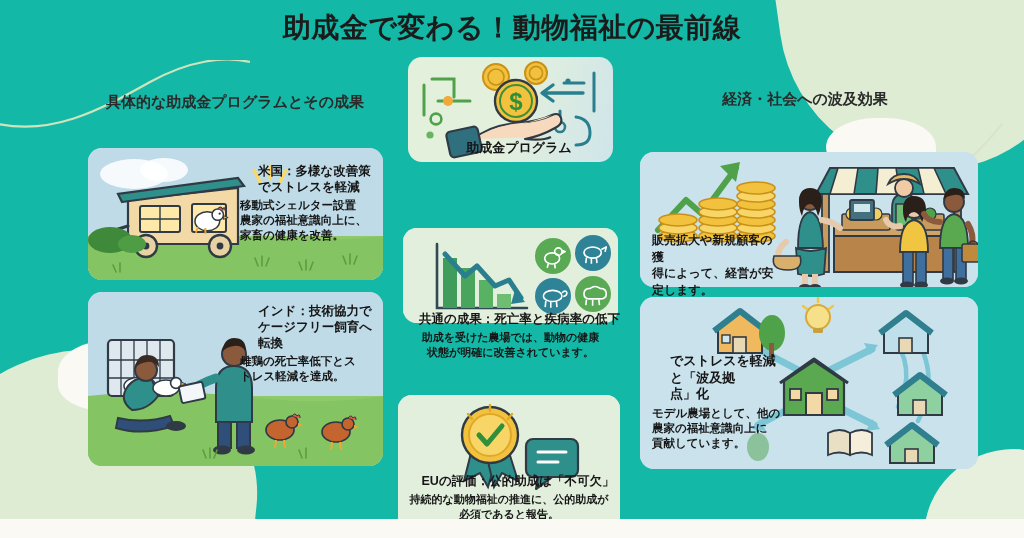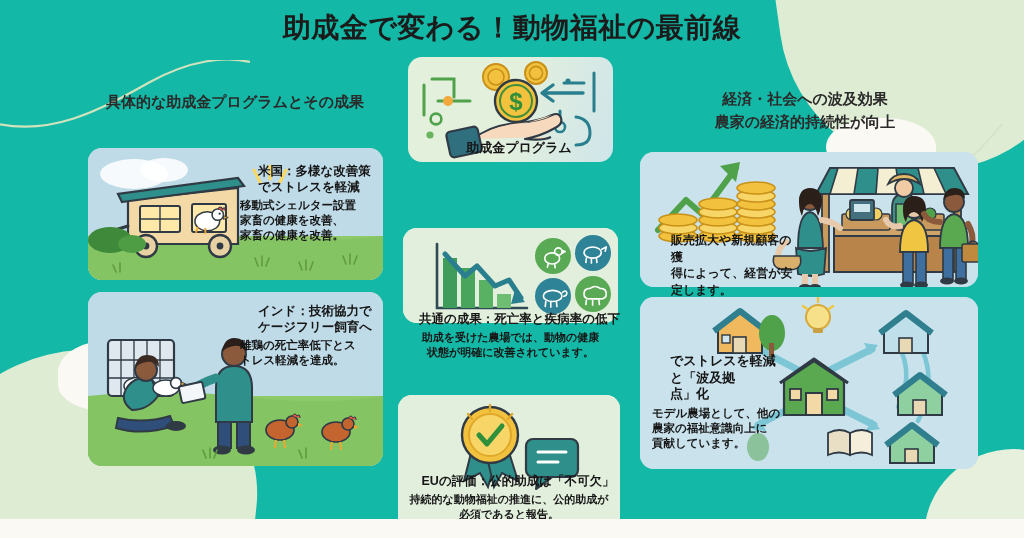--- a/index.html
+++ b/index.html
@@ -123,21 +123,21 @@
   #card-common { left: 403px; top: 228px; width: 215px; height: 95px; }
   #card-eu     { left: 398px; top: 395px; width: 222px; height: 143px; }
   #card-econ   { left: 640px; top: 152px; width: 338px; height: 135px; }
   #card-local  { left: 640px; top: 297px; width: 338px; height: 172px; }
 
   #txt-usa    { left: 240px; top: 163px; width: 140px; }
   #txt-india  { left: 240px; top: 303px; width: 146px; }
   #txt-prog   { left: 408px; top: 139px; width: 205px; }
   #txt-common { left: 395px; top: 311px; width: 231px; }
   #txt-eu     { left: 393px; top: 473px; width: 232px; }
-  #txt-econ   { left: 652px; top: 232px; width: 125px; margin-left: 19px; }
+  #txt-econ   { left: 652px; top: 232px; width: 125px; }
   #txt-local  { left: 652px; top: 353px; width: 130px; }
 
   svg { display: block; }
 </style>
 </head>
 <body>
 
 <div id="page">
 
   <div class="blob blob-tr"></div>
@@ -151,21 +151,20 @@
   </svg>
   <svg class="swoosh swoosh-trline" viewBox="0 0 200 120">
     <path d="M198 4 C170 40 130 72 78 96 C48 110 20 116 0 116" fill="none" stroke="#d6e4c9" stroke-width="2"></path>
   </svg>
 
   <div class="title">助成金で変わる！動物福祉の最前線</div>
 
   <div class="col-head left">具体的な助成金プログラムとその成果</div>
   <div class="col-head right">
     <span>経済・社会への波及効果</span>
-    <span class="sub">農家の経済的持続性が向上</span>
   </div>
 
   <div class="card card-blue" id="card-usa">
     <svg width="295" height="132" viewBox="0 0 295 132">
       <rect width="295" height="132" fill="#bfdbe8"></rect>
       <ellipse cx="46" cy="26" rx="34" ry="15" fill="#ffffff" opacity=".85"></ellipse>
       <ellipse cx="76" cy="22" rx="24" ry="12" fill="#ffffff" opacity=".85"></ellipse>
       <rect x="0" y="88" width="295" height="44" fill="#8ec96a"></rect>
       <path d="M0 88 Q70 80 150 88 Q230 96 295 88 L295 132 L0 132Z" fill="#85c463"></path>
 
@@ -210,21 +209,21 @@
       <ellipse cx="44" cy="96" rx="14" ry="9" fill="#4e9c43"></ellipse>
     </svg>
   </div>
   <div class="card-txt" id="txt-usa">
     <div class="ct-head">
       <div>米国：多様な改善策</div>
       <div>でストレスを軽減</div>
     </div>
     <div class="ct-body">
       <div>移動式シェルター設置</div>
-      <div>家畜の健康を改善、</div>
+      <div>農家の福祉意識向上に、</div>
       <div>家畜の健康を改善。</div>
     </div>
   </div>
 
   <div class="card card-blue" id="card-india">
     <svg width="295" height="174" viewBox="0 0 295 174">
       <rect width="295" height="174" fill="#bfdbe8"></rect>
       <rect x="0" y="104" width="295" height="70" fill="#8ec96a"></rect>
       <path d="M0 104 Q80 96 160 105 Q240 114 295 104 L295 174 L0 174Z" fill="#84c462"></path>
 
@@ -281,20 +280,21 @@
       <g stroke="#5f9c3f" stroke-width="1.6" stroke-linecap="round">
         <path d="M118 166 l-3 -8 M122 166 l0 -10 M126 166 l3 -8"></path>
         <path d="M214 166 l-3 -8 M218 166 l0 -10"></path>
       </g>
     </svg>
   </div>
   <div class="card-txt" id="txt-india">
     <div class="ct-head">
       <div>インド：技術協力で</div>
       <div>ケージフリー飼育へ</div>
+      <div>転換</div>
     </div>
     <div class="ct-body">
       <div>雌鶏の死亡率低下とス</div>
       <div>トレス軽減を達成。</div>
     </div>
   </div>
 
   <div class="card card-mint" id="card-prog">
     <svg width="205" height="105" viewBox="0 0 205 105">
 

